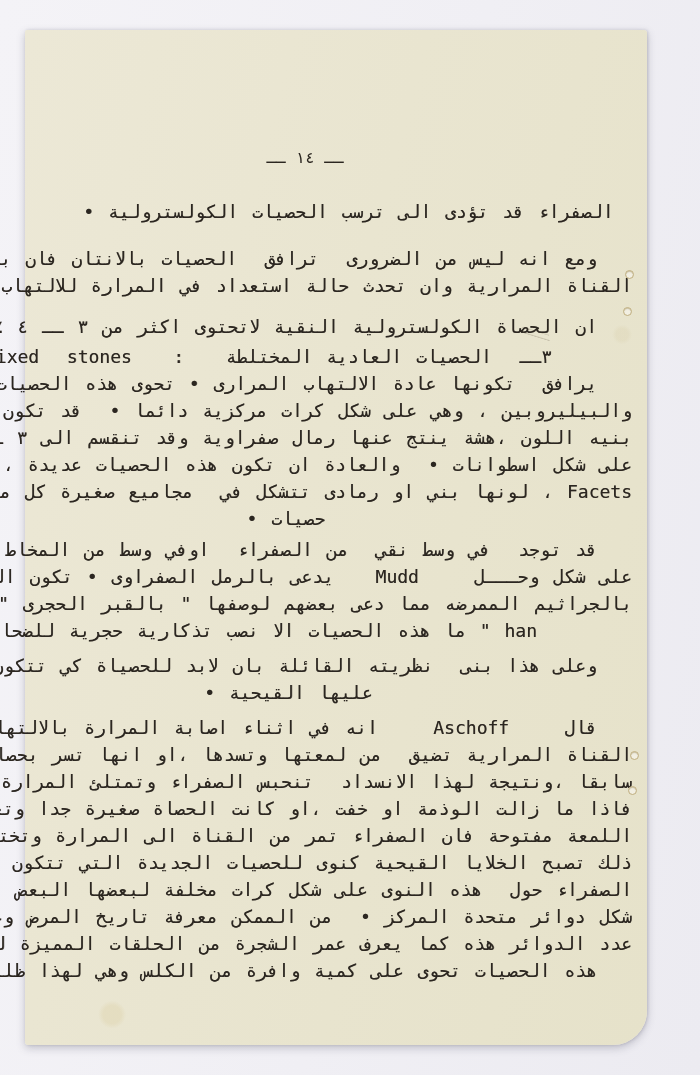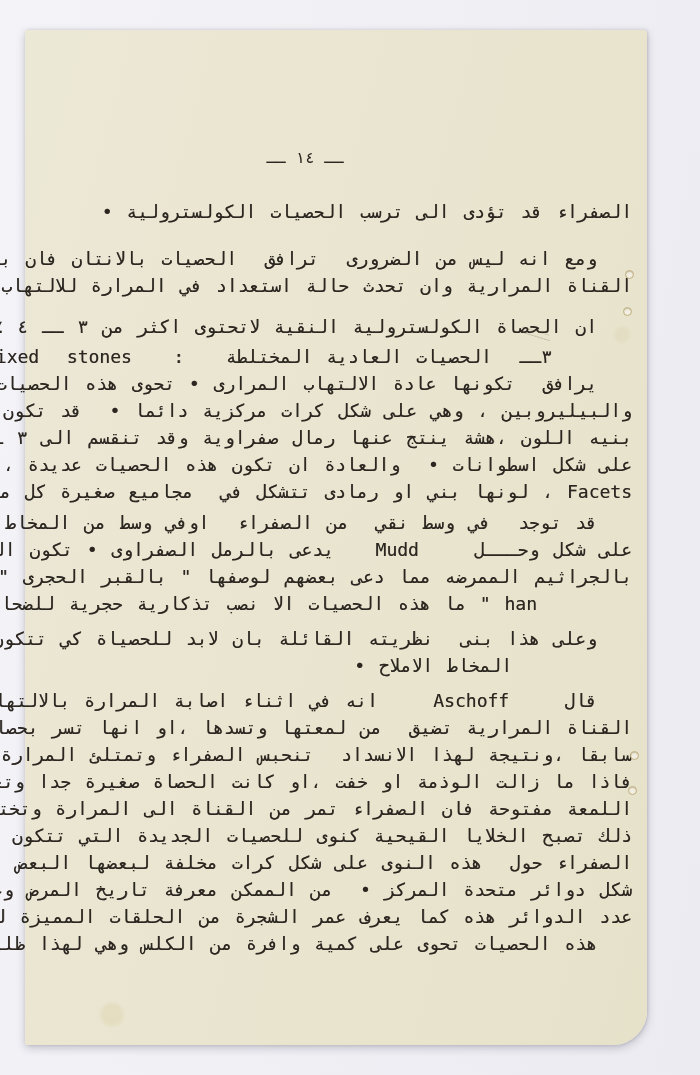--- a/index.html
+++ b/index.html
@@ -22,21 +22,21 @@
     position:absolute;top:118px;left:0;width:100%;
     text-align:center;transform:translateX(-31px);
     font-size:16px;color:#2b2620;letter-spacing:1px;
   }
   .textcol{
     position:absolute;top:168px;right:15px;left:40px;
     direction:rtl;text-align:right;
     color:#2b2620;font-size:18px;word-spacing:3px;
     text-shadow:0.3px 0 0 rgba(43,38,32,.55);
   }
-  .line{height:27px;line-height:27px;white-space:pre;}
+  .line{height:27px;line-height:27px;white-space:pre;text-align:center;}
   
   .g20{margin-top:20px}.g14{margin-top:14px}.g8{margin-top:8px}.g4{margin-top:4px}.g3{margin-top:3px}
   
   .ind35{padding-right:35px}
   .ind80{padding-right:80px}
   .ind95{padding-right:95px}
   .ind120{padding-right:120px}
   .ind125{padding-right:125px}
   .hole{
     position:absolute;width:7px;height:7px;border-radius:50%;
@@ -65,26 +65,27 @@
     <div class="line">الصفراء قد تؤدى الى ترسب الحصيات الكولسترولية •</div>
     <div class="line g20 ind35">ومع انه ليس من الضرورى  ترافق  الحصيات بالانتان فان بامكان الحصاة ان تســـد</div>
     <div class="line">القناة المرارية وان تحدث حالة استعداد في المرارة للالتهاب وتقبله •</div>
     <div class="line g14 ind35">ان الحصاة الكولسترولية النقية لاتحتوى اكثر من ٣ ــ ٤ ٪ كالسيم وهي لاتظهر</div>
     <div class="line g3 ind80">٣ــ  الحصيات العادية المختلطة   :   Common mixed  stones</div>
     <div class="line ind35">يرافق  تكونها عادة الالتهاب المرارى • تحوى هذه الحصيات الكولسترول والكالسيم</div>
     <div class="line">والبيليروبين ، وهي على شكل كرات مركزية دائما •  قد تكون وحيدة وكبيرة Solitair</div>
     <div class="line">بنيه اللون ،هشة ينتج عنها رمال صفراوية وقد تنقسم الى ٣ ــ ٤ حصيات صغـــيرة</div>
     <div class="line">على شكل اسطوانات •  والعادة ان تكون هذه الحصيات عديدة ، ذات عدة وجوه</div>
     <div class="line">Facets ، لونها بني او رمادى تتشكل في  مجاميع صغيرة كل منها يحـــوى عدة</div>
+    <div class="line ind125">حصيات •</div>
     <div class="line g4 ind35">قد توجد  في وسط نقي  من الصفراء  اوفي وسط من المخاط والقيح  اوفي وسط</div>
     <div class="line">على شكل وحـــل    Mudd   يدعى بالرمل الصفراوى • تكون النواة الحصوية عادة مليئة</div>
     <div class="line">بالجراثيم الممرضه مما دعى بعضهم لوصفها " بالقبر الحجرى " ،فقد قال Moyni-‎</div>
     <div class="line ind95">han " ما هذه الحصيات الا نصب تذكارية حجرية للضحايا الراقدة في وسطها " •</div>
     <div class="line g8 ind35">وعلى هذا بنى  نظريته القائلة بان لابد للحصياة كي تتكون من نواة عضوية  تترسب</div>
-    <div class="line ind120">المخاط الاملاح •</div>
+    <div class="line ind120">عليها القيحية •</div>
     <div class="line g8 ind35">قال    Aschoff    انه في اثناء اصابة المرارة بالالتهاب تحدث وذمة فــــــي</div>
     <div class="line">القناة المرارية تضيق  من لمعتها وتسدها ،او انها تسر بحصاة صغيرة كانت قد تكونت</div>
     <div class="line">سابقا ،ونتيجة لهذا الانسداد  تنحبس الصفراء وتمتلئ المرارة بالمخاط والقيح وتتسع</div>
     <div class="line">فاذا ما زالت الوذمة او خفت ،او كانت الحصاة صغيرة جدا وتعلقت في الجدار تاركـــة</div>
     <div class="line">اللمعة مفتوحة فان الصفراء تمر من القناة الى المرارة وتختلط مع القيح والمخاط ،عنـــد</div>
     <div class="line">ذلك تصبح الخلايا القيحية كنوى للحصيات الجديدة التي تتكون من ترسب امــــــلاح</div>
     <div class="line">الصفراء حول  هذه النوى على شكل كرات مخلفة لبعضها البعض ، وتظهر بالمقاطع على</div>
     <div class="line">شكل دوائر متحدة المركز •  من الممكن معرفة تاريخ المرض وعدد النوبات من تعداد</div>
     <div class="line">عدد الدوائر هذه كما يعرف عمر الشجرة من الحلقات المميزة للجذع الرئيسي •   ان</div>
     <div class="line ind35">هذه الحصيات تحوى على كمية وافرة من الكلس وهي لهذا ظليلة على الاشعة •</div>

